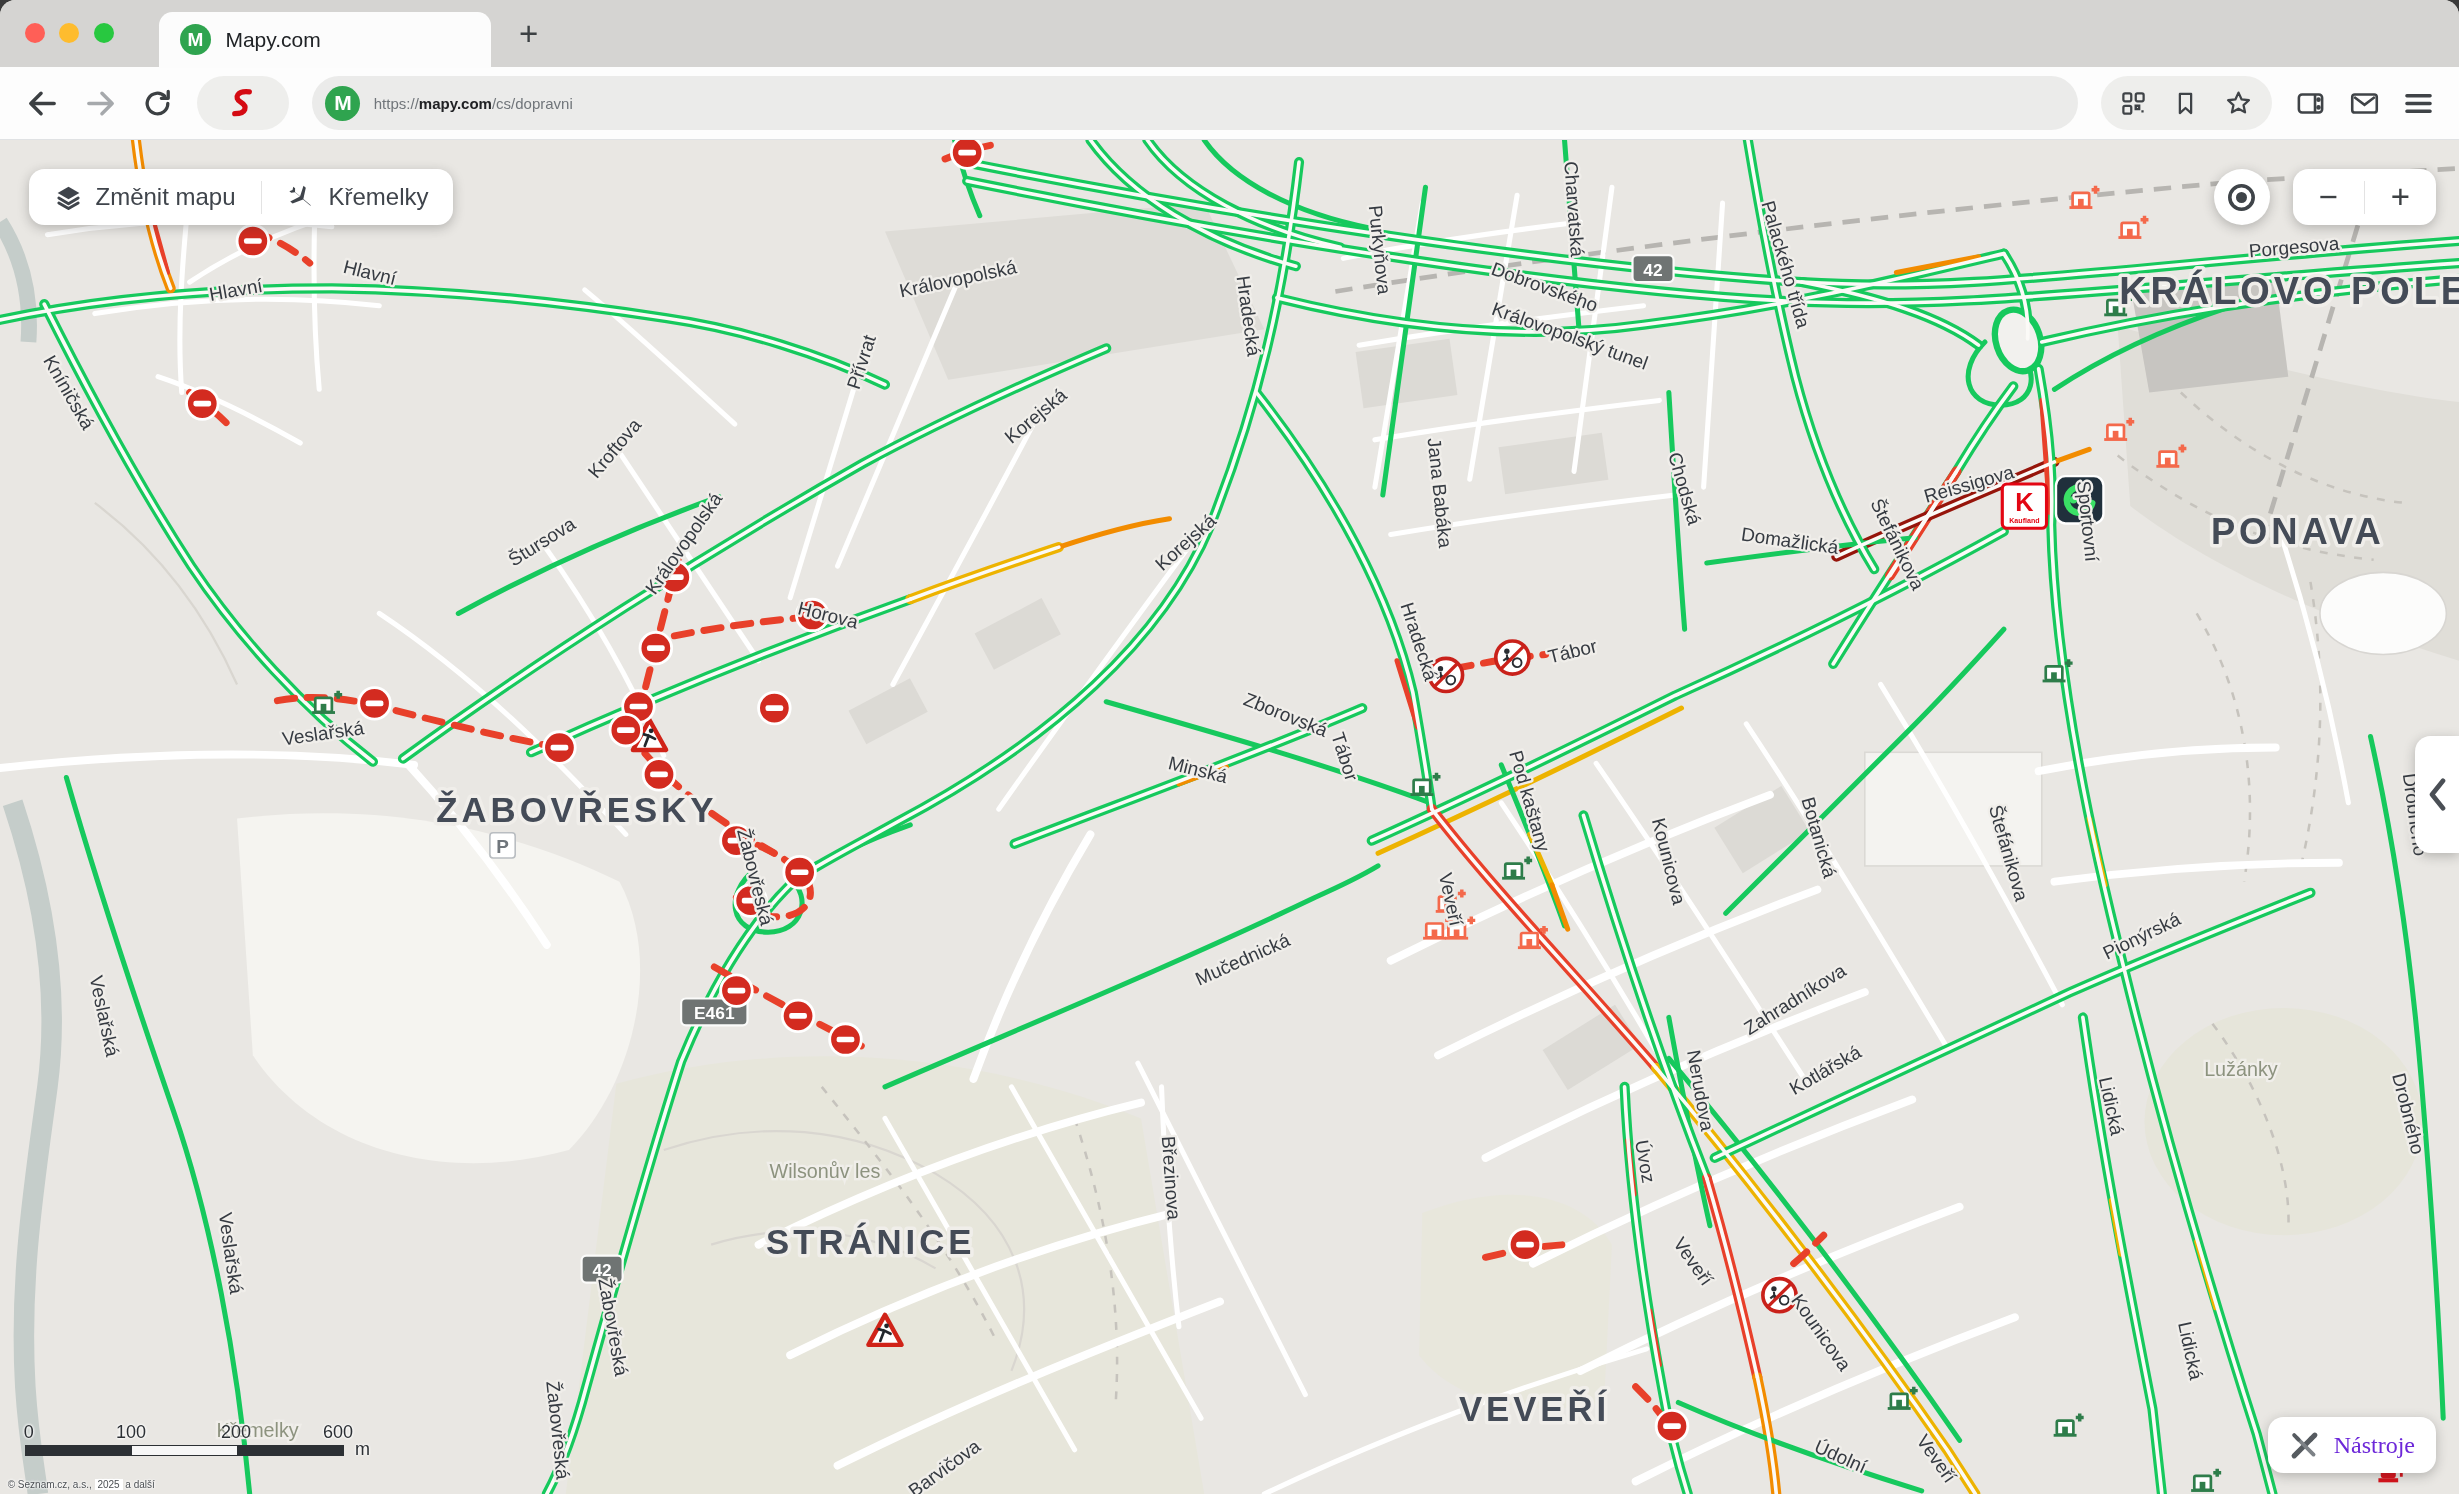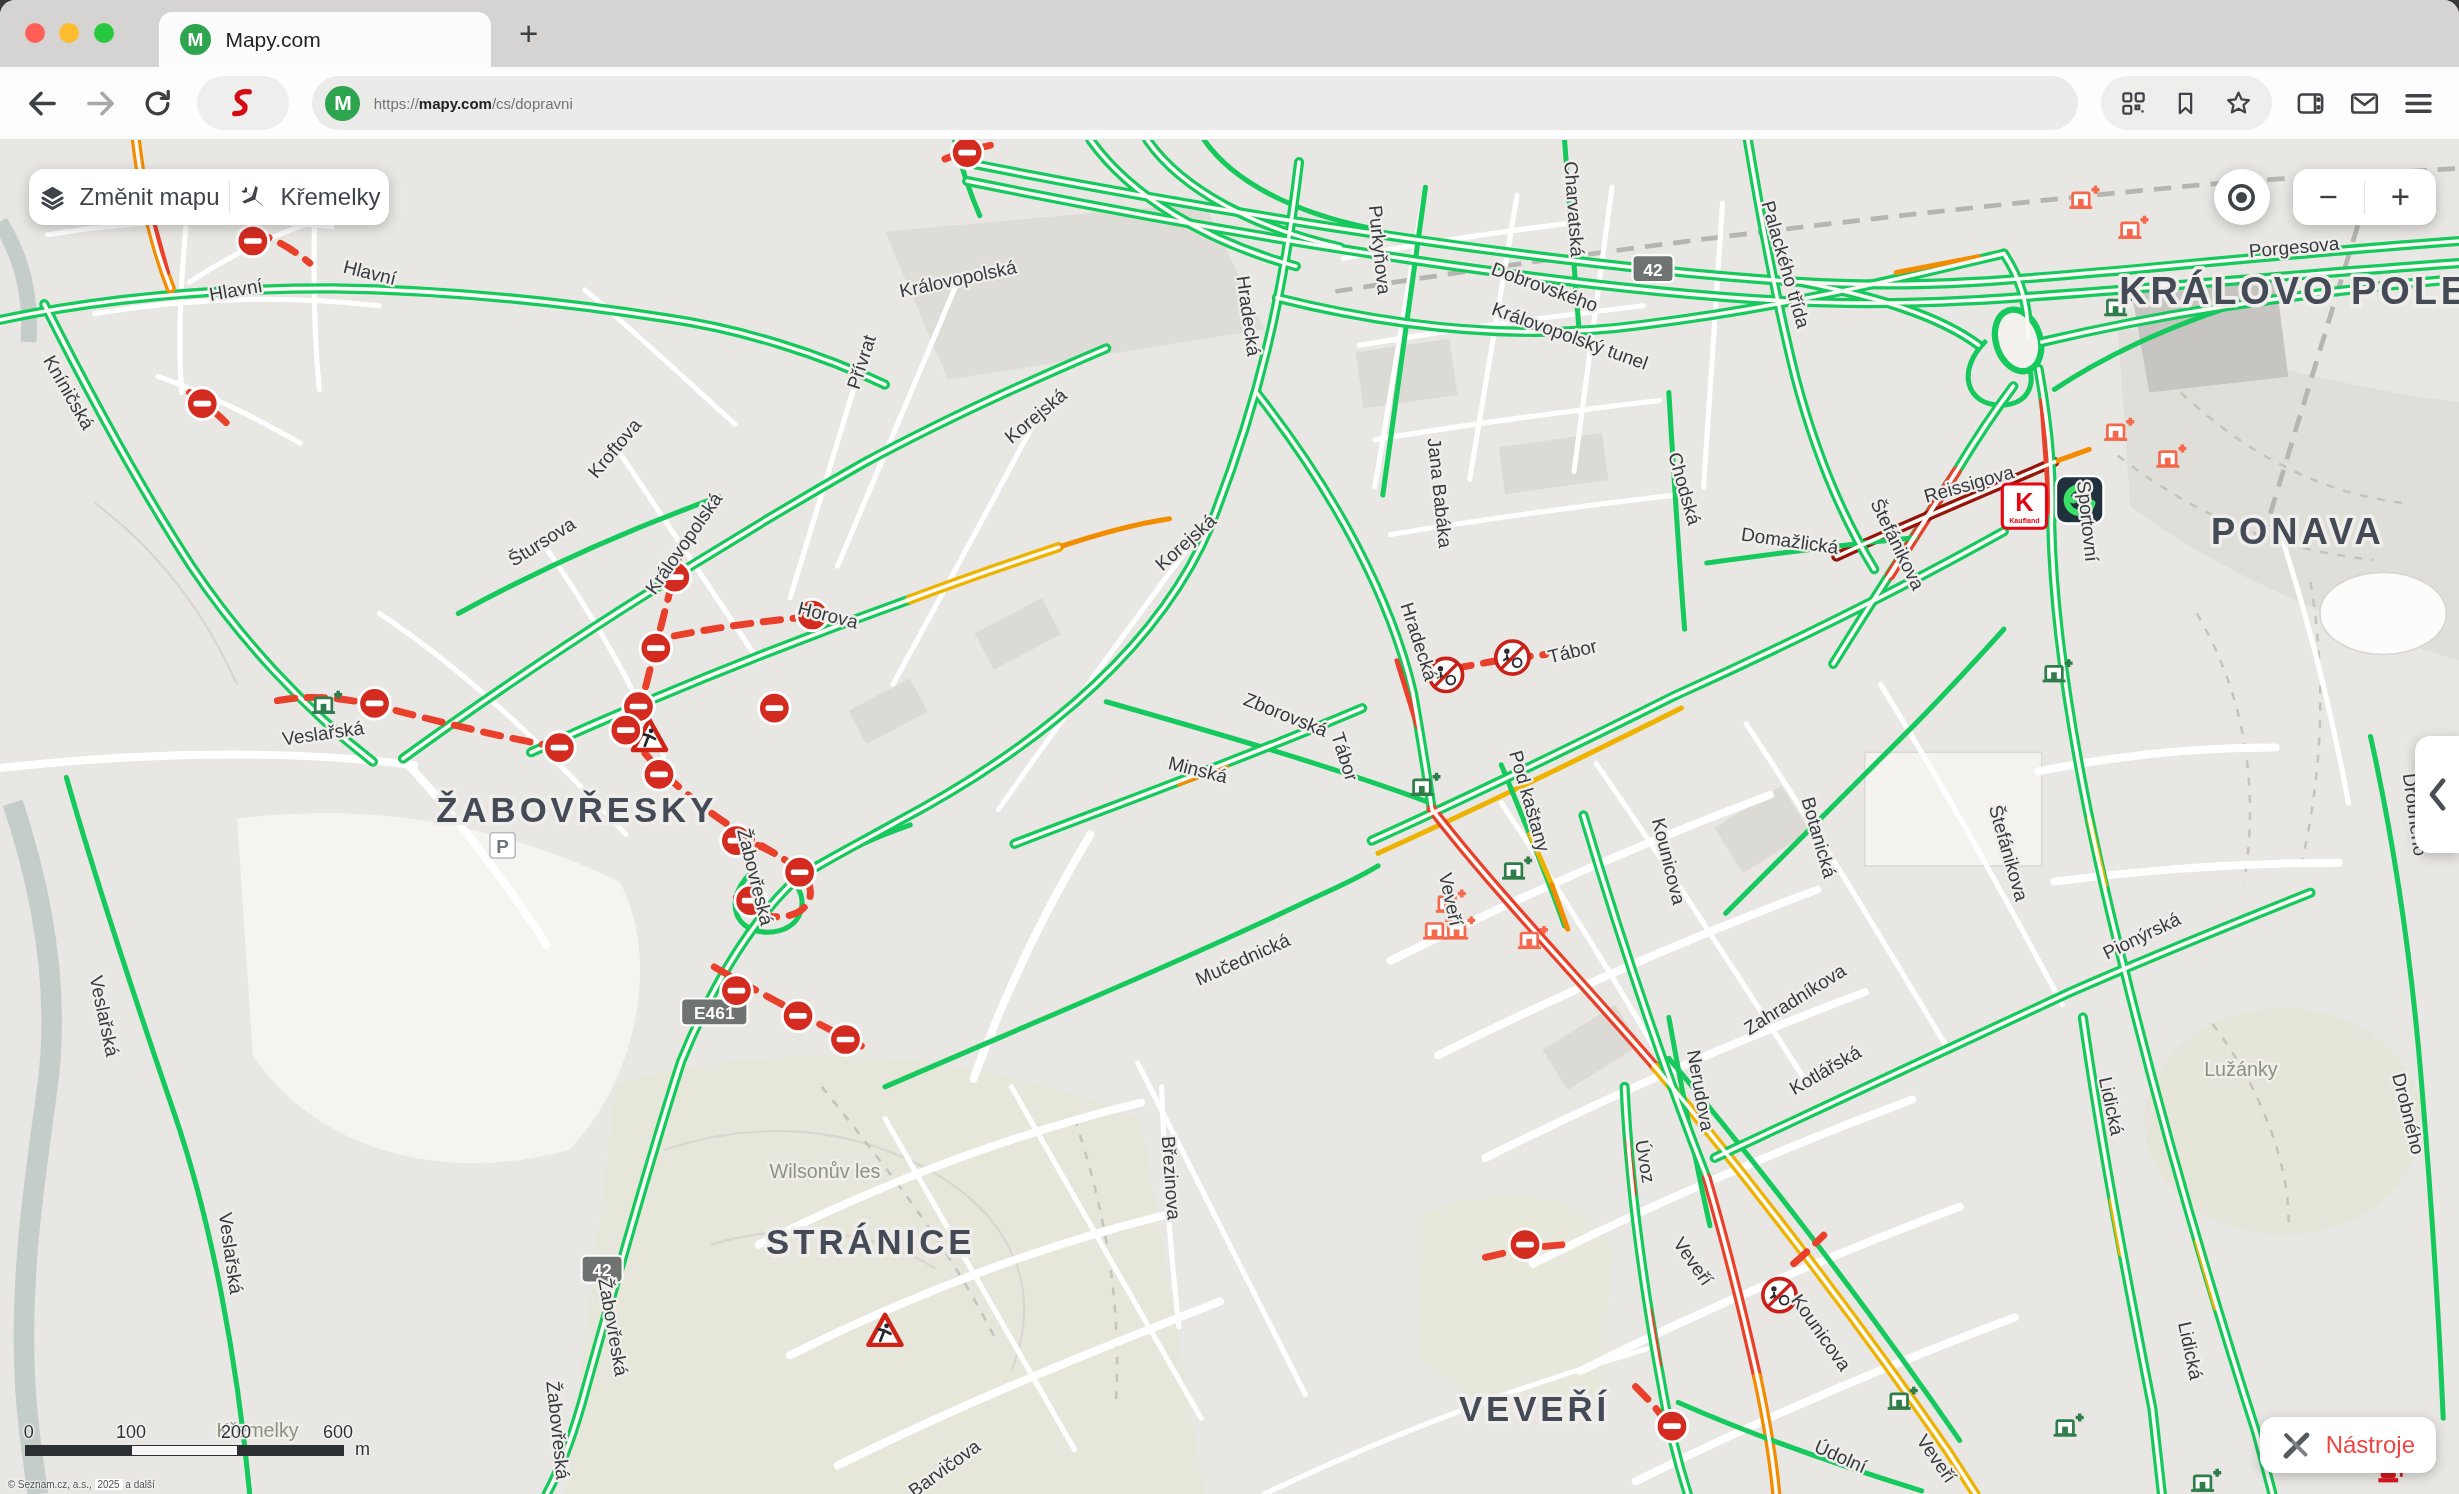--- a/index.html
+++ b/index.html
@@ -35,28 +35,28 @@
   .rail{stroke:#b7b5b1;stroke-width:3;fill:none;stroke-dasharray:11 7}
   .contour{stroke:#d9d6d0;stroke-width:1.4;fill:none}
   .trail{stroke:#c6c3bd;stroke-width:1.6;fill:none;stroke-dasharray:5 6}
   .st{font:12px "Liberation Sans",sans-serif;fill:#363b42;text-anchor:middle;paint-order:stroke;stroke:#f0eeea;stroke-width:3;stroke-linejoin:round}
   .pl{font:12.5px "Liberation Sans",sans-serif;fill:#8d937f;text-anchor:middle;paint-order:stroke;stroke:#f0eeea;stroke-width:3}
   .di{font-weight:bold;font-family:"Liberation Sans",sans-serif;letter-spacing:2.5px;fill:#444b57;text-anchor:middle;paint-order:stroke;stroke:#f0eeea;stroke-width:4.5;stroke-linejoin:round}
   .shield-t{font:bold 11px "Liberation Sans",sans-serif;fill:#fff;text-anchor:middle}
   
   .ovl{position:absolute;z-index:5;}
   .pill{display:flex;align-items:center;background:#fff;border-radius:15.4px;box-shadow:0 2.9px 11.5px rgba(40,40,40,.28);height:56px;}
-  .pill .seg{display:flex;align-items:center;gap:12.5px;padding:0 9px;font-size:24px;color:#3f444b;white-space:nowrap;}
+  .pill .seg{display:flex;align-items:center;gap:12.5px;padding:0 25px;font-size:24px;color:#3f444b;white-space:nowrap;}
   .pill .vdiv{width:1.4px;height:33px;background:#e3e3e3;}
   .disabled{color:#c2c6cb !important;}
   .round-btn{width:56px;height:56px;border-radius:50%;background:#fff;box-shadow:0 2.9px 11.5px rgba(40,40,40,.28);display:flex;align-items:center;justify-content:center;}
   .zoom-pill{display:flex;align-items:center;background:#fff;border-radius:15.4px;box-shadow:0 2.9px 11.5px rgba(40,40,40,.28);height:56px;}
   .zoom-pill .zseg{width:71px;text-align:center;font-size:33px;color:#3c4043;}
   .panel-tab{position:absolute;right:0;top:44%;width:44px;height:117px;background:#fff;border-radius:15.4px 0 0 15.4px;box-shadow:0 2.9px 11.5px rgba(40,40,40,.28);display:flex;align-items:center;justify-content:center;z-index:5;}
-  .tools-btn{position:absolute;right:23px;bottom:21px;display:flex;align-items:center;gap:13.4px;background:#fff;border-radius:15.4px;box-shadow:0 2.9px 11.5px rgba(40,40,40,.28);height:56px;padding:0 21px;font-size:24px;color:#ef4444;z-index:5;}
+  .tools-btn{position:absolute;right:23px;bottom:21px;display:flex;align-items:center;gap:13.4px;background:#fff;border-radius:15.4px;box-shadow:0 2.9px 11.5px rgba(40,40,40,.28);height:56px;padding:0 21px;font-size:24px;color:#6d28d9;z-index:5;font-family:Liberation Serif, serif;}
   .scale{position:absolute;left:25px;bottom:38px;z-index:5;width:327px;}
   .scale-ticks{position:relative;height:23px;font-size:18px;color:#2c3034;text-shadow:0 0 2.9px #fff,0 0 2.9px #fff,0 0 2.9px #fff;}
   .scale-ticks span{position:absolute;transform:translateX(-50%);}
   .scale-bar{width:317px;height:8.6px;border:1.4px solid #2c3034;display:flex;background:#f7f7f7;}
   .scale-bar i{display:block;height:100%;width:106px;}
   .scale-m{position:absolute;left:330px;bottom:-3.8px;font-size:18px;color:#2c3034;text-shadow:0 0 2.9px #fff,0 0 2.9px #fff;}
   .attrib{position:absolute;left:7.7px;bottom:3.8px;font-size:10px;color:#4c5054;z-index:5;text-shadow:0 0 2.9px #fff,0 0 2.9px #fff,0 0 2.9px #fff;}
   .attrib .yr{background:#fff;padding:0 2.9px;}
 </style>
 </head>

